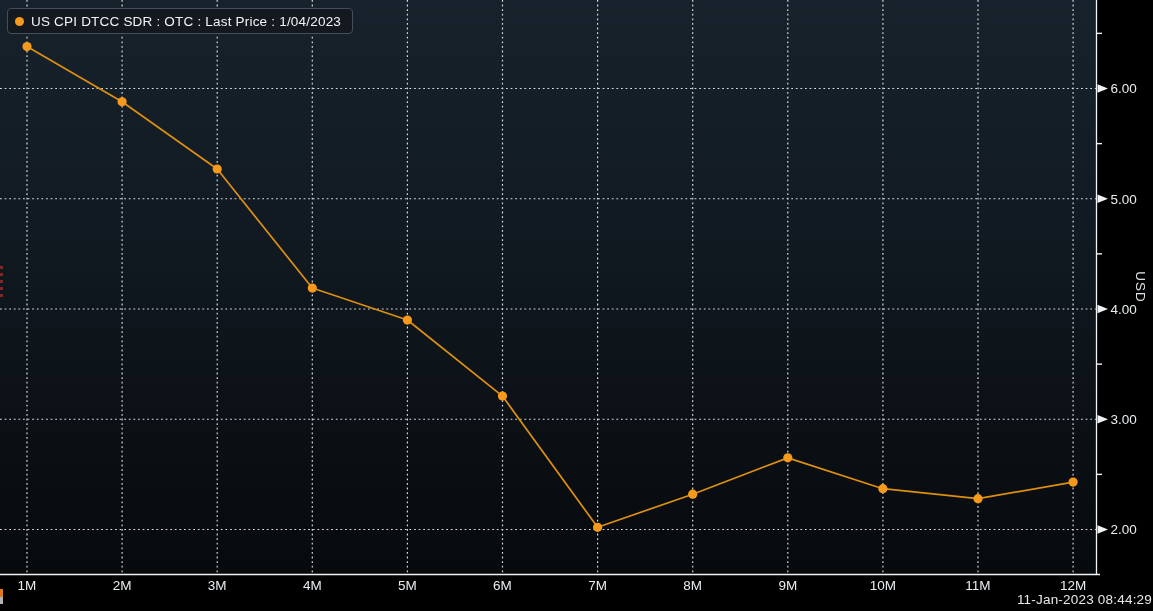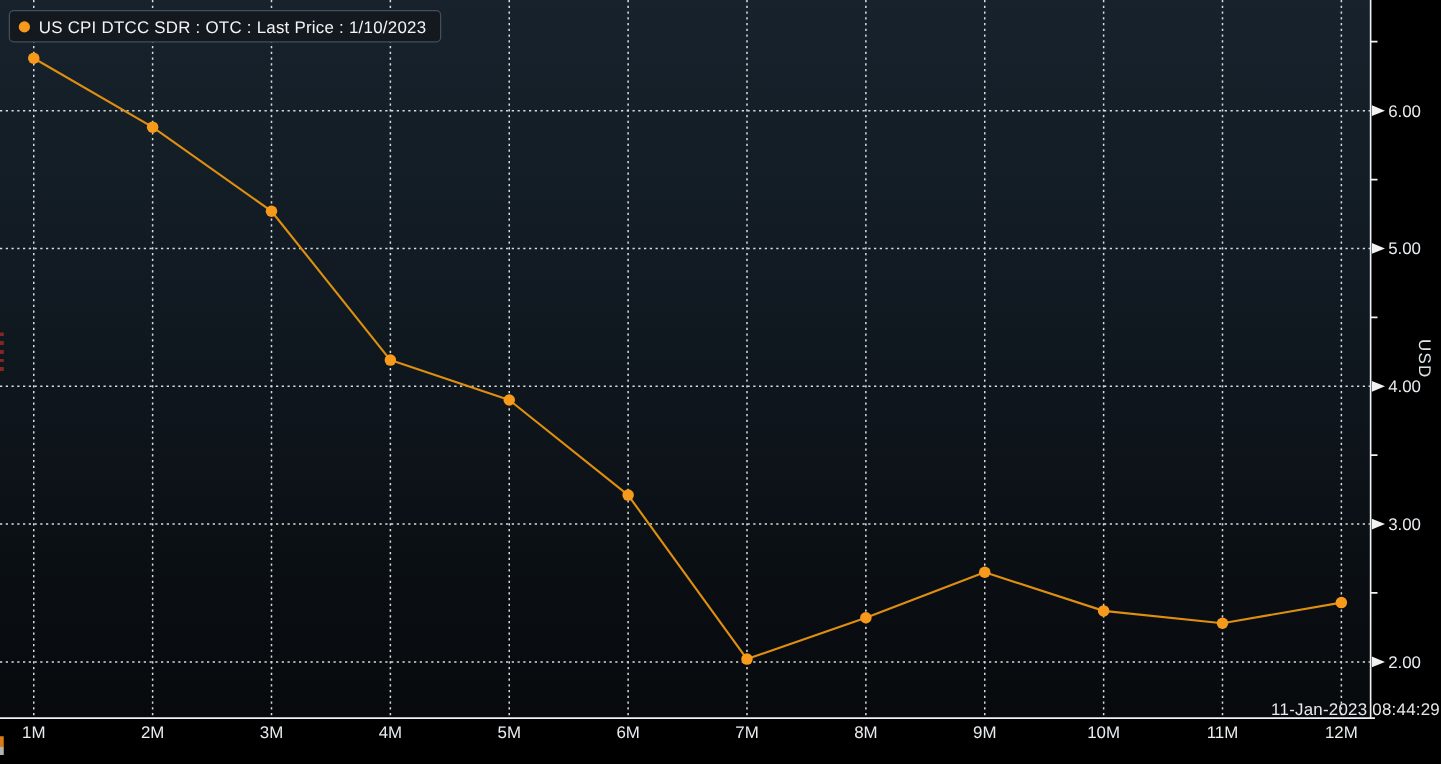--- a/index.html
+++ b/index.html
@@ -26,21 +26,21 @@
     position:absolute;left:1140px;top:287px;
     transform:translate(-50%,-50%) rotate(90deg);
     color:#dde2e6;font-size:13.5px;letter-spacing:1px;z-index:4;
   }
 
   .footer-copyright{
     position:absolute;left:9px;top:591px;color:#e9e9e9;font-size:13.5px;
     letter-spacing:.2px;z-index:4;white-space:nowrap;
   }
   .footer-timestamp{
-    position:absolute;right:1px;top:560px;color:#e9e9e9;font-size:13.5px;
+    position:absolute;right:1px;top:592px;color:#e9e9e9;font-size:13.5px;
     letter-spacing:.2px;z-index:4;white-space:nowrap;
   }
 
   
   .left-clip-red{
     position:absolute;left:0;top:266px;width:3px;height:34px;z-index:4;opacity:.8;
     background:repeating-linear-gradient(180deg,#a02a28 0 3px,transparent 3px 7px);
   }
   .left-clip-orange{
     position:absolute;left:0;top:589px;width:3px;height:15px;z-index:4;
@@ -128,21 +128,21 @@
         <circle cx="692.6999999999999" cy="494.22" r="4.6" fill="#F79A1B"></circle>
         <circle cx="787.8" cy="457.83750000000003" r="4.6" fill="#F79A1B"></circle>
         <circle cx="882.9" cy="488.7075" r="4.6" fill="#F79A1B"></circle>
         <circle cx="978" cy="498.63" r="4.6" fill="#F79A1B"></circle>
         <circle cx="1073.1" cy="482.0925" r="4.6" fill="#F79A1B"></circle>
       </g>
     </svg>
 
   <div class="legend">
     <span class="legend-dot"></span>
-    <span class="legend-text">US CPI DTCC SDR : OTC : Last Price : 1/10/2023</span>
+    <span class="legend-text">US CPI DTCC SDR : OTC : Last Price : 1/04/2023</span>
   </div>
 
   <div class="usd-label">USD</div>
 
   <div class="left-clip-red"></div>
   <div class="left-clip-orange"></div>
 
   <div class="footer-timestamp">11-Jan-2023 08:44:29</div>
 </div>
 

